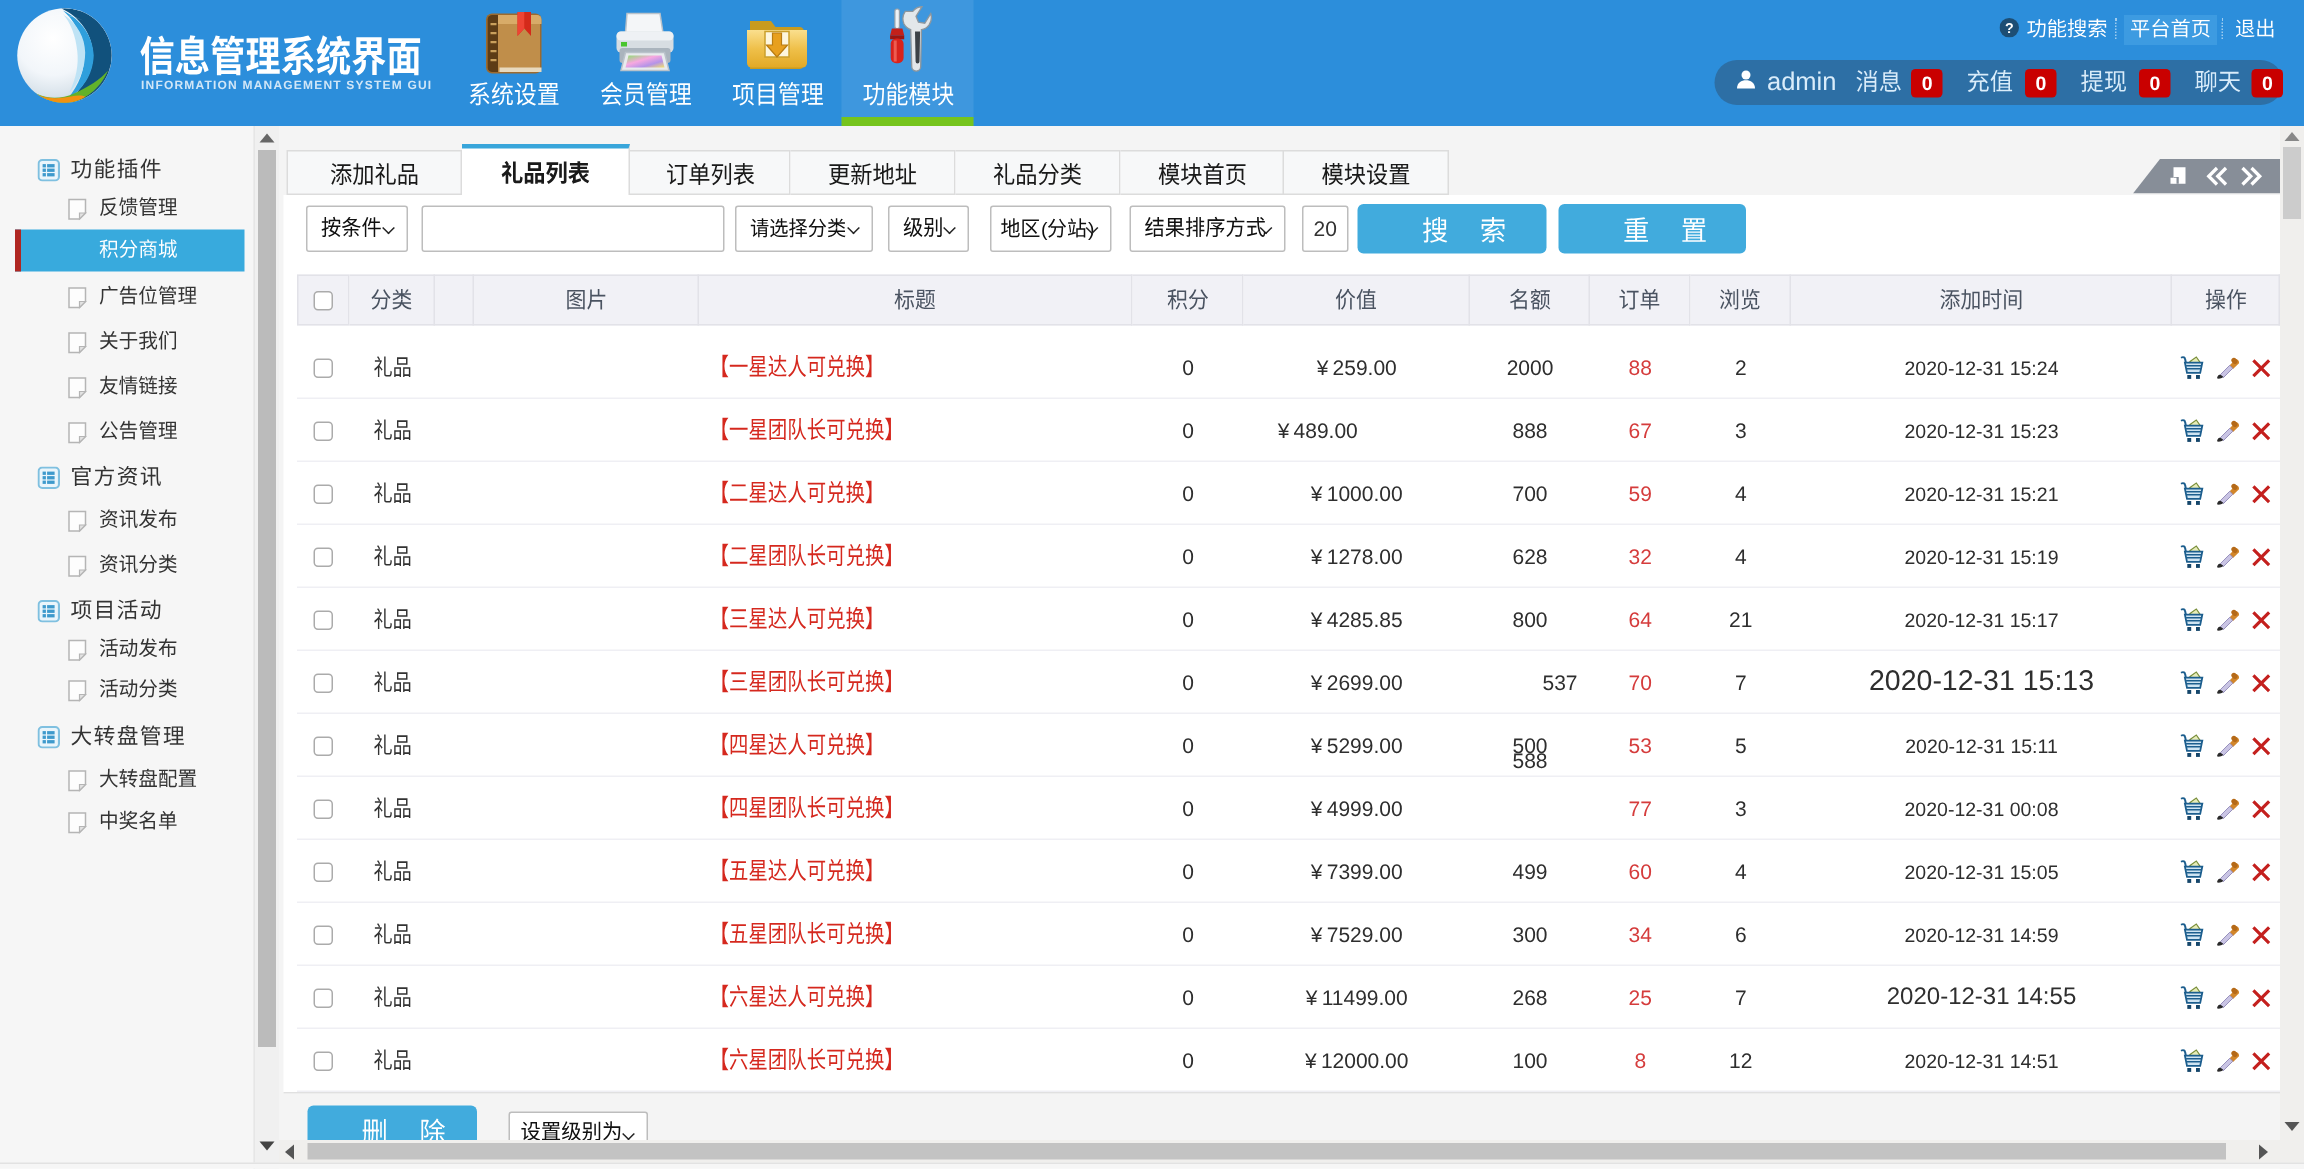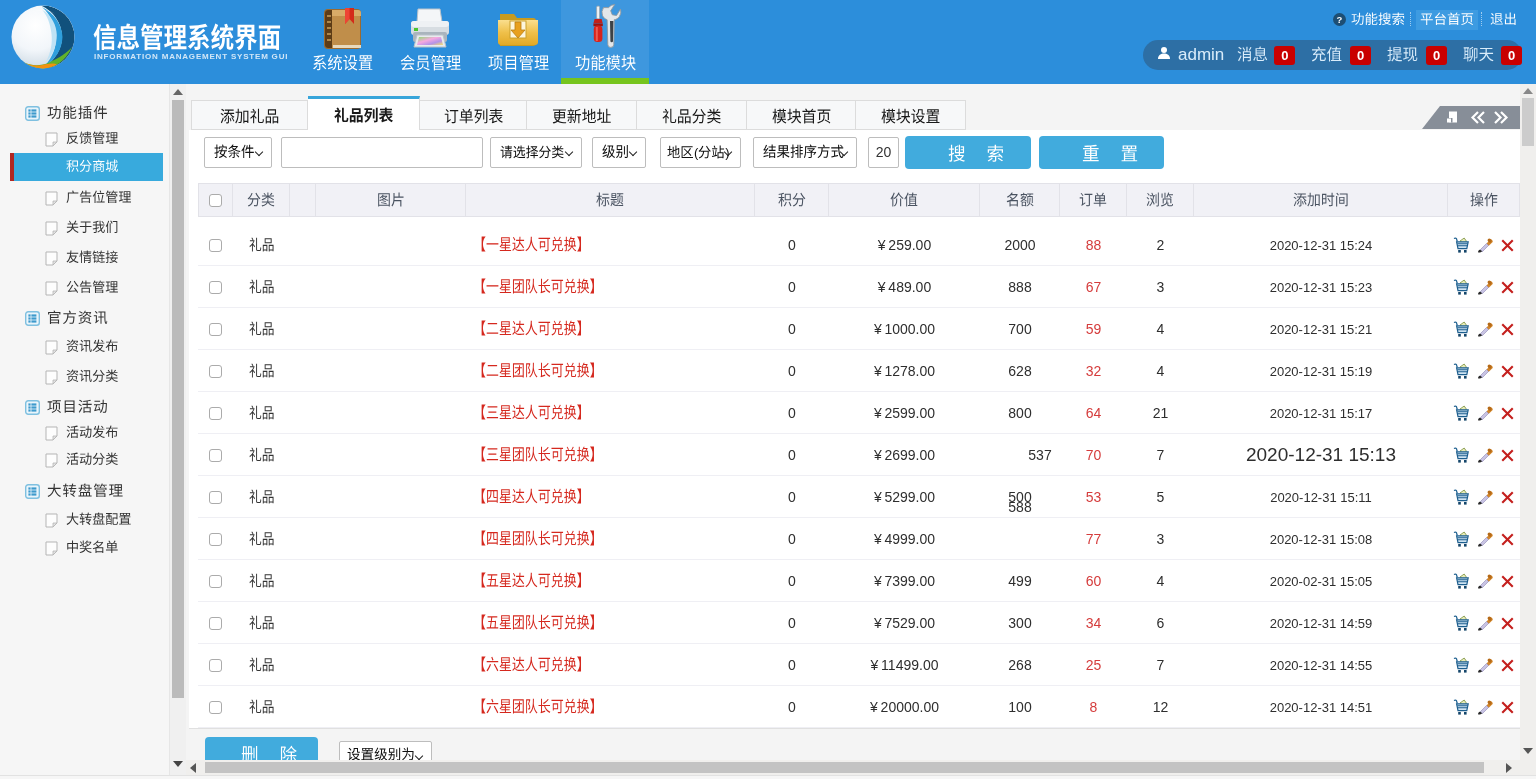--- a/index.html
+++ b/index.html
@@ -1008,21 +1008,21 @@
         <use href="#g127" x="4000"></use>
         <use href="#g128" x="5000"></use>
         <use href="#g122" x="6000"></use>
         <use href="#g123" x="7000"></use>
         <use href="#g124" x="8000"></use>
         <use href="#g125" x="9000"></use>
       </g>
     </svg>
   </div>
 <div class="td" style="left:755px;top:266px;width:74px">0</div>
-<div class="td" style="left:829px;top:266px;width:151px">¥ 489.00</div>
+<div class="td" style="left:803px;top:266px;width:151px">¥ 489.00</div>
 <div class="td" style="left:980px;top:266px;width:80px">888</div>
 <div class="td" style="left:1060px;top:266px;width:67px">
     <span style="color:#d53c3c">67</span>
   </div>
 <div class="td" style="left:1127px;top:266px;width:67px">3</div>
 <div class="td" style="left:1194px;top:266px;width:254px">
     <span style="font-size:13px">2020-12-31 15:23</span>
   </div>
 <div class="td" style="left:1448px;top:266px;width:72px">
     <span style="display:flex;gap:7px;align-items:center">
@@ -1183,21 +1183,21 @@
         <use href="#g120" x="3000"></use>
         <use href="#g121" x="4000"></use>
         <use href="#g122" x="5000"></use>
         <use href="#g123" x="6000"></use>
         <use href="#g124" x="7000"></use>
         <use href="#g125" x="8000"></use>
       </g>
     </svg>
   </div>
 <div class="td" style="left:755px;top:392px;width:74px">0</div>
-<div class="td" style="left:829px;top:392px;width:151px">¥ 2599.00</div>
+<div class="td" style="left:829px;top:392px;width:151px">¥ 4285.85</div>
 <div class="td" style="left:980px;top:392px;width:80px">800</div>
 <div class="td" style="left:1060px;top:392px;width:67px">
     <span style="color:#d53c3c">64</span>
   </div>
 <div class="td" style="left:1127px;top:392px;width:67px">21</div>
 <div class="td" style="left:1194px;top:392px;width:254px">
     <span style="font-size:13px">2020-12-31 15:17</span>
   </div>
 <div class="td" style="left:1448px;top:392px;width:72px">
     <span style="display:flex;gap:7px;align-items:center">
@@ -1366,21 +1366,21 @@
     </svg>
   </div>
 <div class="td" style="left:755px;top:518px;width:74px">0</div>
 <div class="td" style="left:829px;top:518px;width:151px">¥ 4999.00</div>
 <div class="td" style="left:980px;top:486px;width:80px">588</div>
 <div class="td" style="left:1060px;top:518px;width:67px">
     <span style="color:#d53c3c">77</span>
   </div>
 <div class="td" style="left:1127px;top:518px;width:67px">3</div>
 <div class="td" style="left:1194px;top:518px;width:254px">
-    <span style="font-size:13px">2020-12-31 15:08</span>
+    <span style="font-size:13px">2020-12-31 00:08</span>
   </div>
 <div class="td" style="left:1448px;top:518px;width:72px">
     <span style="display:flex;gap:7px;align-items:center">
       <svg width="17" height="16" viewBox="0 0 17 16">
 <path d="M7 4 l4.2 -3 2.4 3.4 -3.4 2.2 Z" fill="#e7ecb8" stroke="#7a8f3c" stroke-width="0.8"></path>
 <path d="M1 1.5 c1.8 -1 2.6 0 2.8 1.2 l0.4 1.8" fill="none" stroke="#1c5e8e" stroke-width="1.3"></path>
 <path d="M3.6 4.8 h11.6 l-1.4 6.8 H5 Z" fill="#cfe4f2" stroke="#1c5e8e" stroke-width="1.2"></path>
 <path d="M4.4 6.8 h10.2 M4.8 8.8 h9.4" stroke="#1c5e8e" stroke-width="1.1"></path>
 <rect x="5.2" y="13" width="2.6" height="2.6" fill="#15466b"></rect>
 <rect x="11" y="13" width="2.6" height="2.6" fill="#15466b"></rect>
@@ -1424,21 +1424,21 @@
     </svg>
   </div>
 <div class="td" style="left:755px;top:560px;width:74px">0</div>
 <div class="td" style="left:829px;top:560px;width:151px">¥ 7399.00</div>
 <div class="td" style="left:980px;top:560px;width:80px">499</div>
 <div class="td" style="left:1060px;top:560px;width:67px">
     <span style="color:#d53c3c">60</span>
   </div>
 <div class="td" style="left:1127px;top:560px;width:67px">4</div>
 <div class="td" style="left:1194px;top:560px;width:254px">
-    <span style="font-size:13px">2020-02-31 15:05</span>
+    <span style="font-size:13px">2020-12-31 15:05</span>
   </div>
 <div class="td" style="left:1448px;top:560px;width:72px">
     <span style="display:flex;gap:7px;align-items:center">
       <svg width="17" height="16" viewBox="0 0 17 16">
 <path d="M7 4 l4.2 -3 2.4 3.4 -3.4 2.2 Z" fill="#e7ecb8" stroke="#7a8f3c" stroke-width="0.8"></path>
 <path d="M1 1.5 c1.8 -1 2.6 0 2.8 1.2 l0.4 1.8" fill="none" stroke="#1c5e8e" stroke-width="1.3"></path>
 <path d="M3.6 4.8 h11.6 l-1.4 6.8 H5 Z" fill="#cfe4f2" stroke="#1c5e8e" stroke-width="1.2"></path>
 <path d="M4.4 6.8 h10.2 M4.8 8.8 h9.4" stroke="#1c5e8e" stroke-width="1.1"></path>
 <rect x="5.2" y="13" width="2.6" height="2.6" fill="#15466b"></rect>
 <rect x="11" y="13" width="2.6" height="2.6" fill="#15466b"></rect>
@@ -1541,21 +1541,21 @@
     </svg>
   </div>
 <div class="td" style="left:755px;top:644px;width:74px">0</div>
 <div class="td" style="left:829px;top:644px;width:151px">¥ 11499.00</div>
 <div class="td" style="left:980px;top:644px;width:80px">268</div>
 <div class="td" style="left:1060px;top:644px;width:67px">
     <span style="color:#d53c3c">25</span>
   </div>
 <div class="td" style="left:1127px;top:644px;width:67px">7</div>
 <div class="td" style="left:1194px;top:644px;width:254px">
-    <span style="font-size:13px">2020-12-31 14:55</span>
+    <span style="font-size:16px">2020-12-31 14:55</span>
   </div>
 <div class="td" style="left:1448px;top:644px;width:72px">
     <span style="display:flex;gap:7px;align-items:center">
       <svg width="17" height="16" viewBox="0 0 17 16">
 <path d="M7 4 l4.2 -3 2.4 3.4 -3.4 2.2 Z" fill="#e7ecb8" stroke="#7a8f3c" stroke-width="0.8"></path>
 <path d="M1 1.5 c1.8 -1 2.6 0 2.8 1.2 l0.4 1.8" fill="none" stroke="#1c5e8e" stroke-width="1.3"></path>
 <path d="M3.6 4.8 h11.6 l-1.4 6.8 H5 Z" fill="#cfe4f2" stroke="#1c5e8e" stroke-width="1.2"></path>
 <path d="M4.4 6.8 h10.2 M4.8 8.8 h9.4" stroke="#1c5e8e" stroke-width="1.1"></path>
 <rect x="5.2" y="13" width="2.6" height="2.6" fill="#15466b"></rect>
 <rect x="11" y="13" width="2.6" height="2.6" fill="#15466b"></rect>
@@ -1593,21 +1593,21 @@
         <use href="#g127" x="4000"></use>
         <use href="#g128" x="5000"></use>
         <use href="#g122" x="6000"></use>
         <use href="#g123" x="7000"></use>
         <use href="#g124" x="8000"></use>
         <use href="#g125" x="9000"></use>
       </g>
     </svg>
   </div>
 <div class="td" style="left:755px;top:686px;width:74px">0</div>
-<div class="td" style="left:829px;top:686px;width:151px">¥ 20000.00</div>
+<div class="td" style="left:829px;top:686px;width:151px">¥ 12000.00</div>
 <div class="td" style="left:980px;top:686px;width:80px">100</div>
 <div class="td" style="left:1060px;top:686px;width:67px">
     <span style="color:#d53c3c">8</span>
   </div>
 <div class="td" style="left:1127px;top:686px;width:67px">12</div>
 <div class="td" style="left:1194px;top:686px;width:254px">
     <span style="font-size:13px">2020-12-31 14:51</span>
   </div>
 <div class="td" style="left:1448px;top:686px;width:72px">
     <span style="display:flex;gap:7px;align-items:center">

